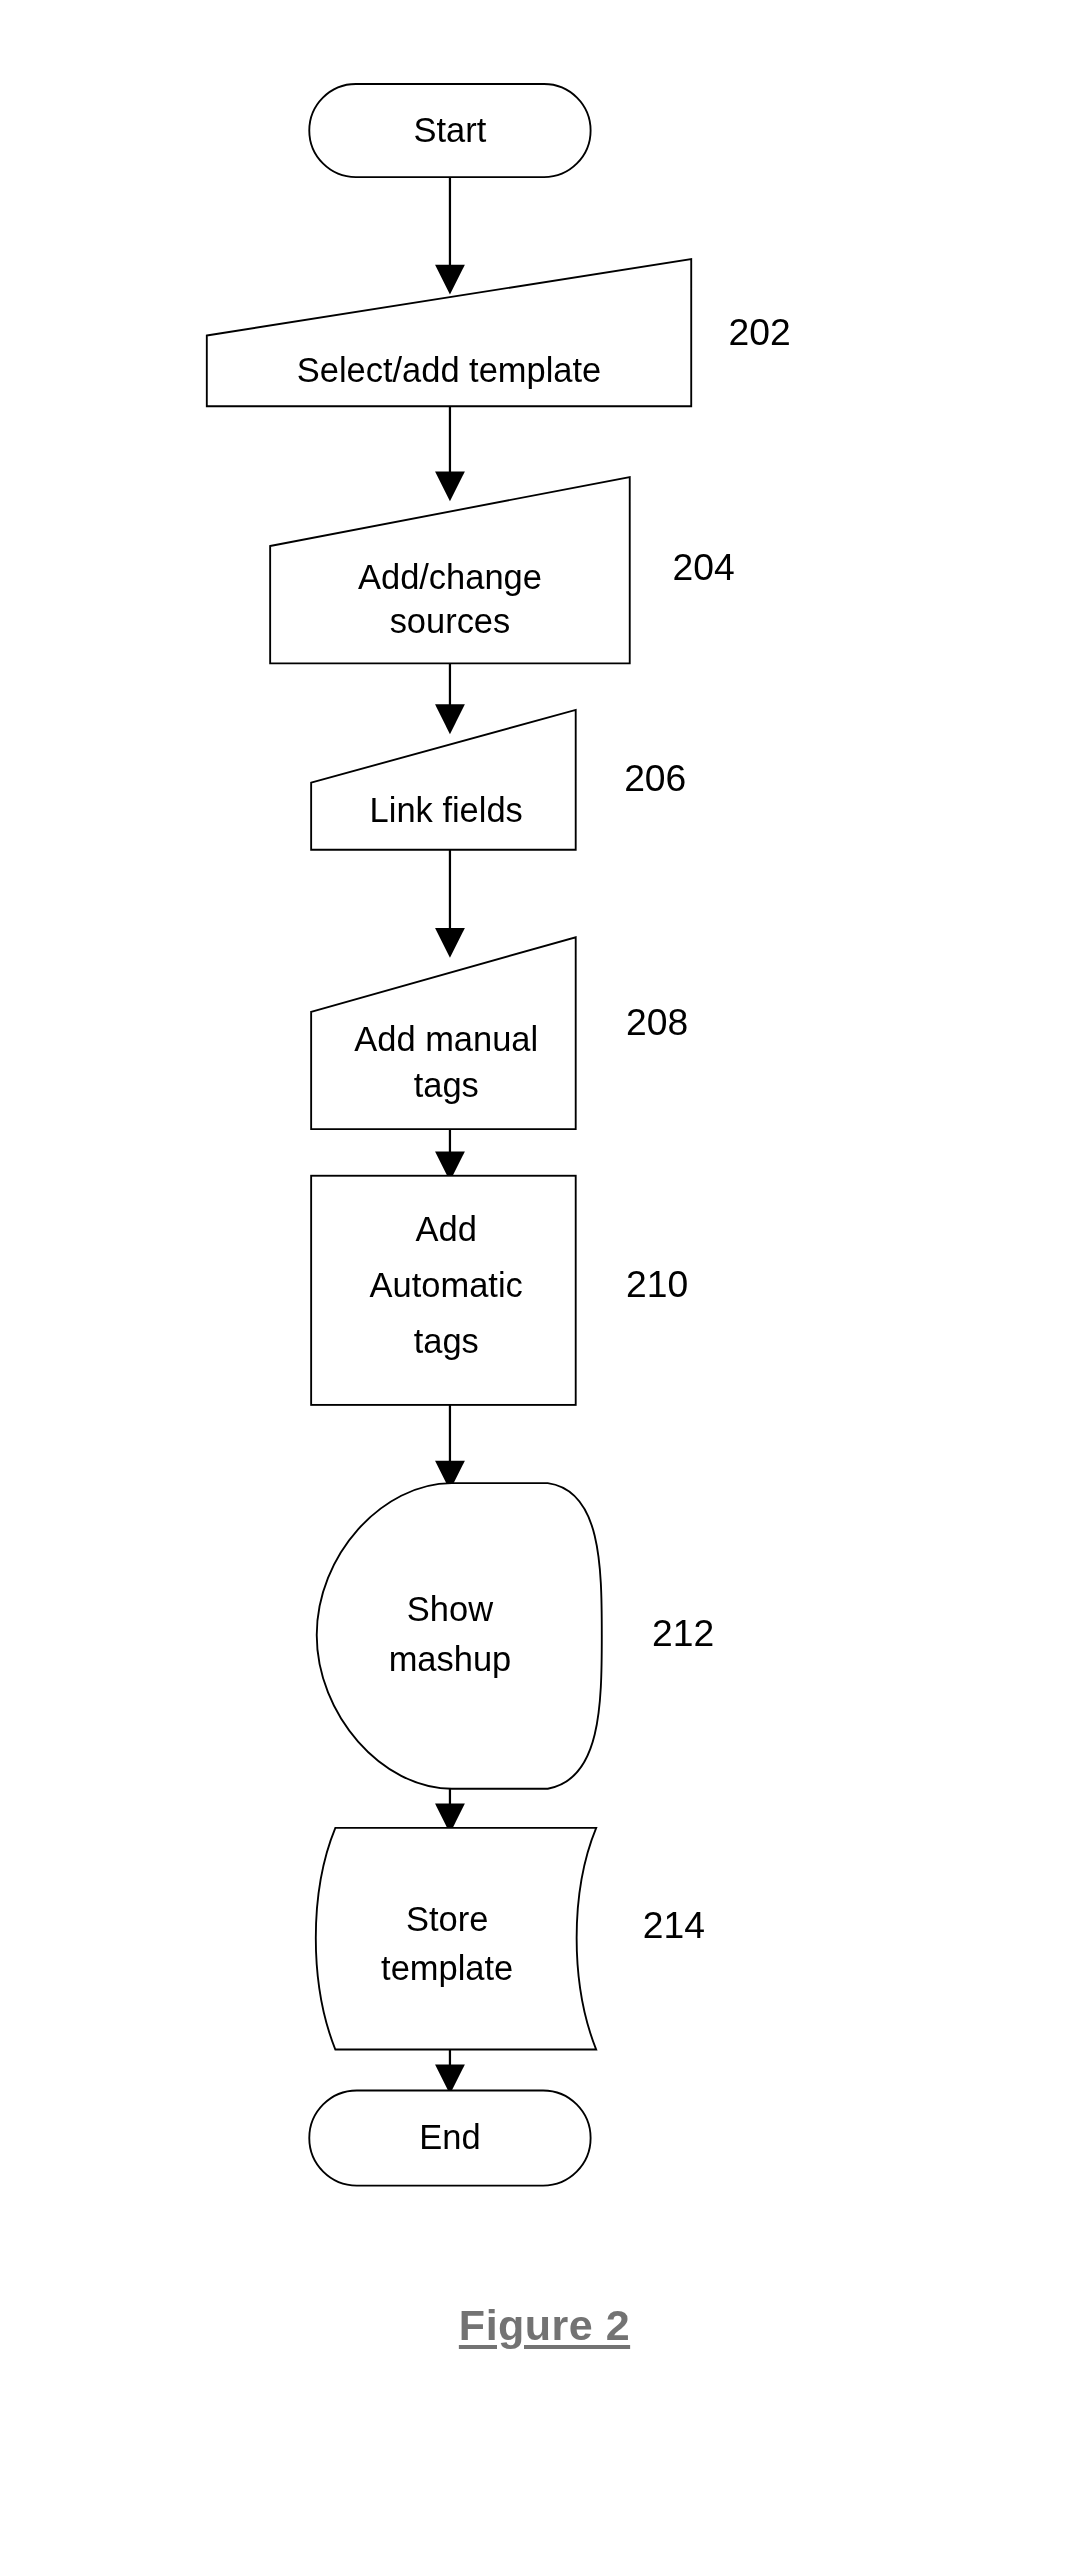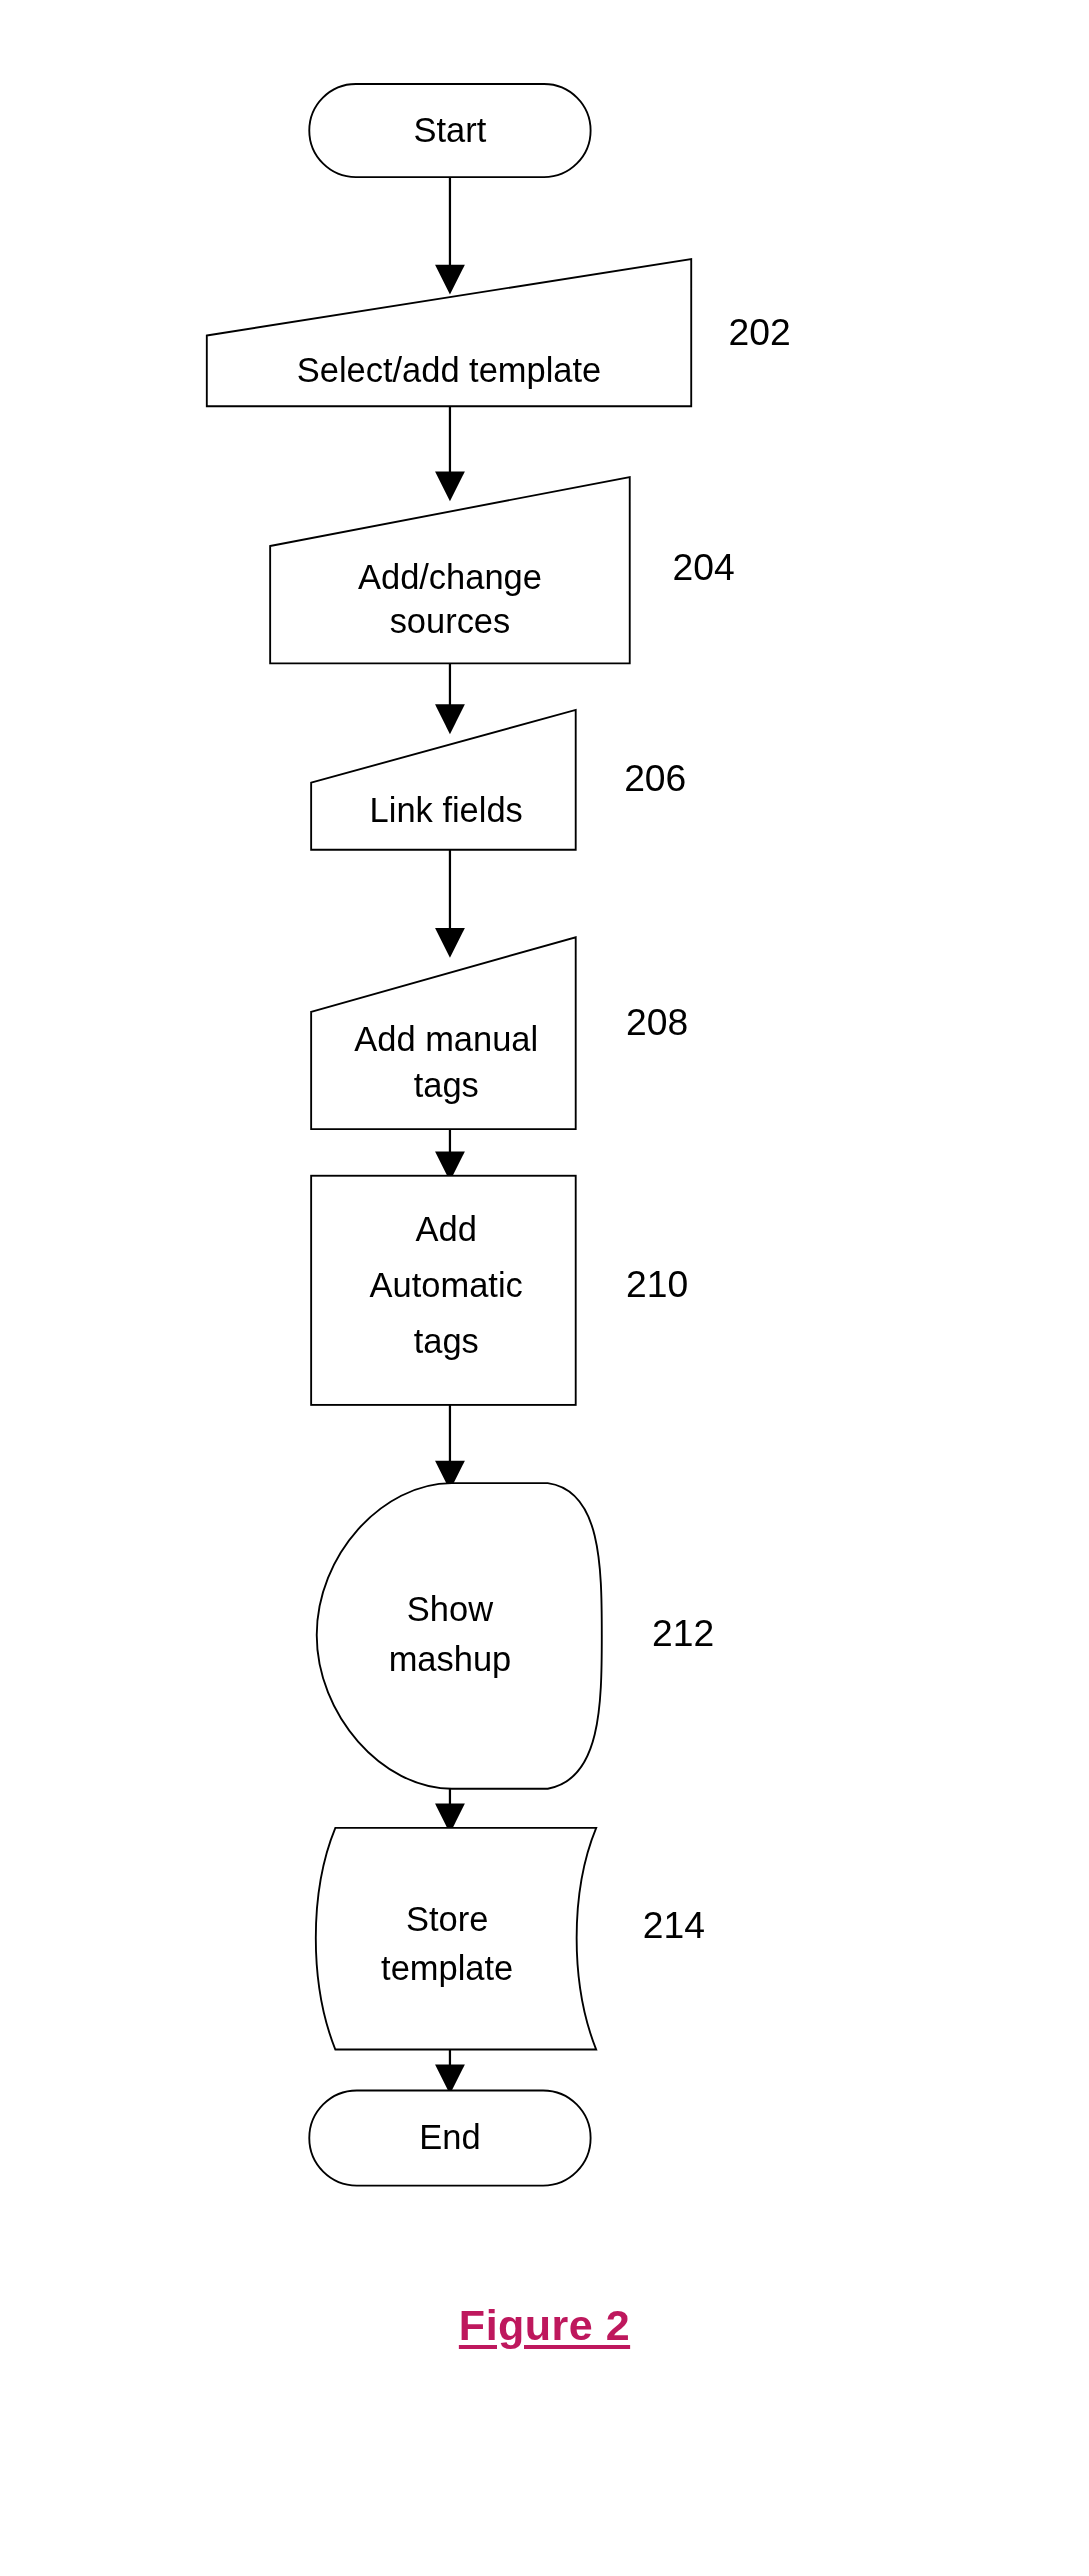--- a/index.html
+++ b/index.html
@@ -63,21 +63,21 @@
     left: 0;
     top: 2301px;
     width: 1089px;
     text-align: center;
     font-family: "Liberation Sans", sans-serif;
     font-size: 43px;
     font-weight: bold;
     text-decoration: underline;
     text-underline-offset: 4.7px;
     letter-spacing: 0.5px;
-    color: #be185d;
+    color: #737373;
   }
 </style>
 </head>
 <body>
 
 <div id="figure-root">
 
   <svg class="flow-canvas" viewBox="0 0 1169 2765" xmlns="http://www.w3.org/2000/svg">
 
     <g>

